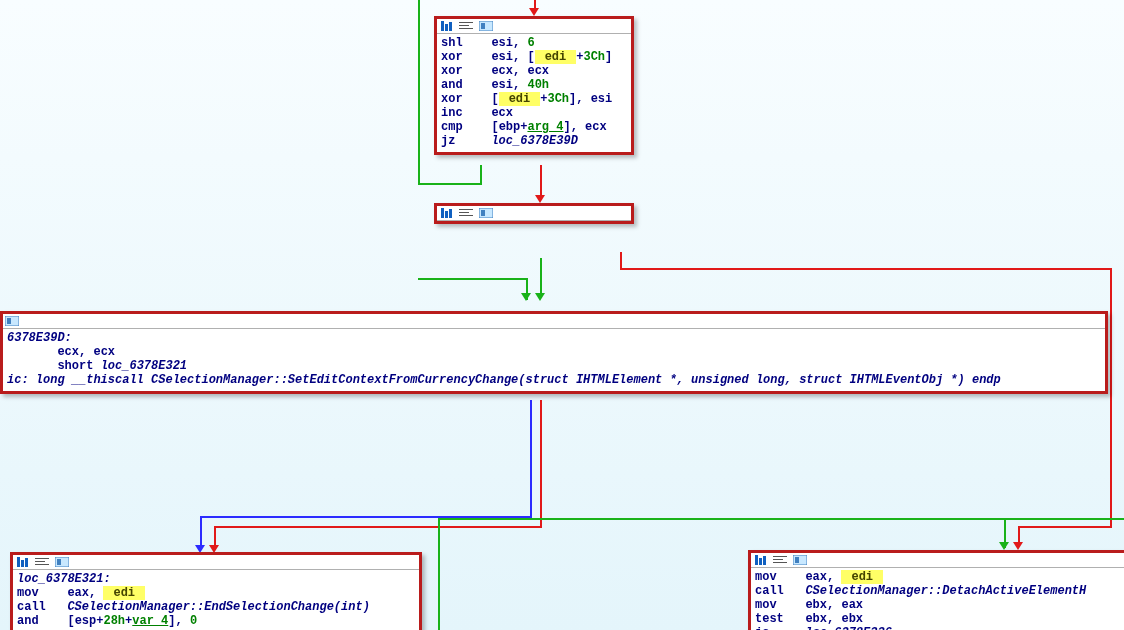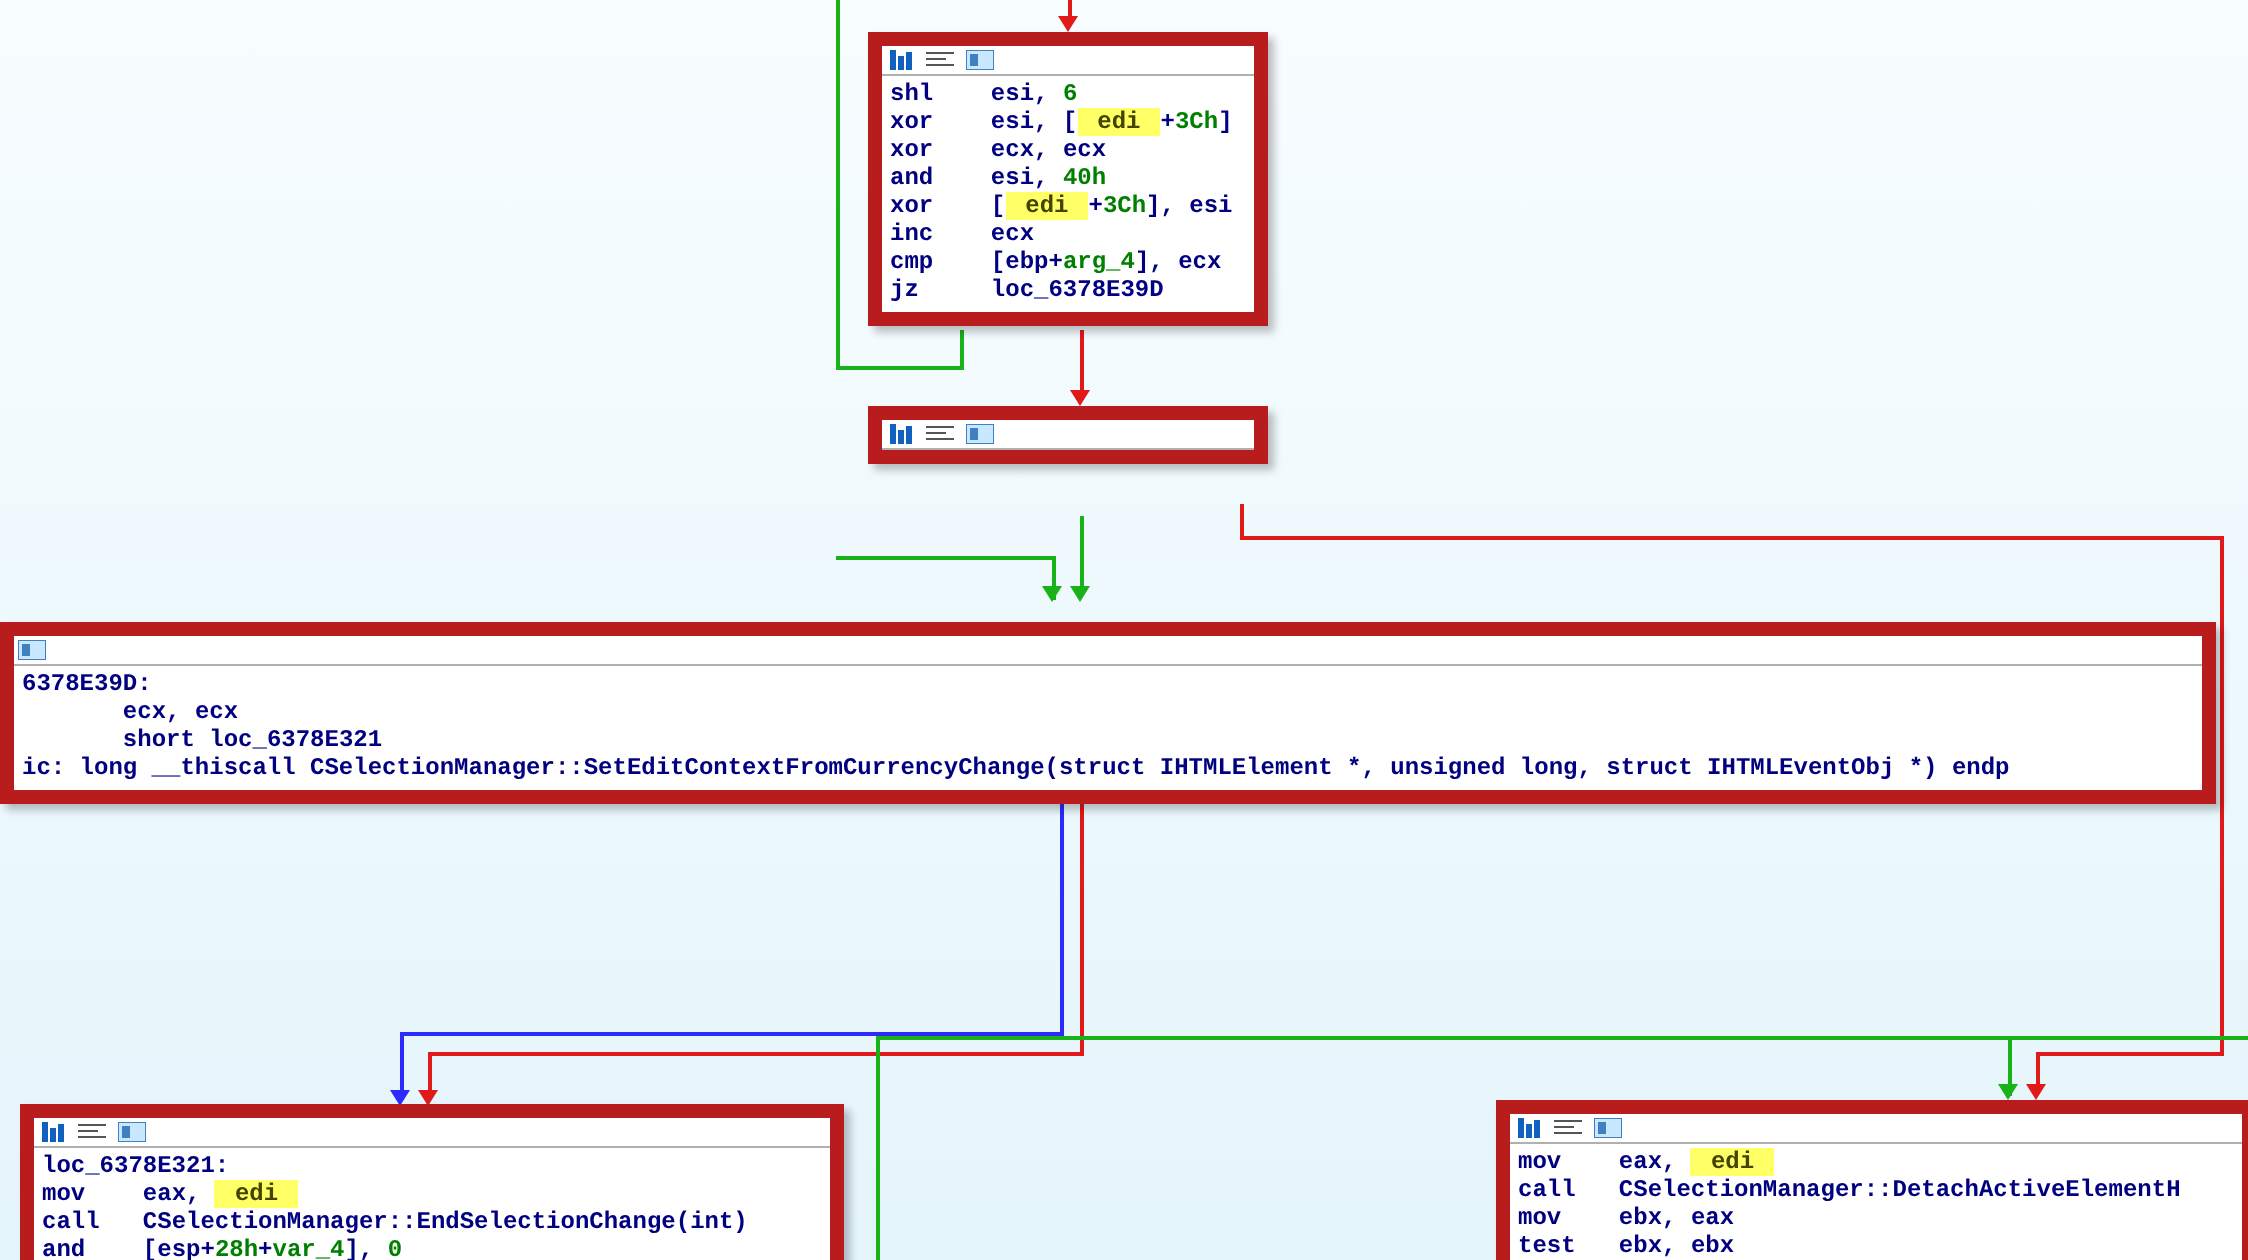--- a/index.html
+++ b/index.html
@@ -10,42 +10,42 @@
     background: linear-gradient(to bottom, #f8fdff 0%, #eef9fd 50%, #e4f5fb 100%);
     font-family: "Consolas", "Courier New", monospace;
     font-size: 12px;
     font-weight: bold;
     position: relative;
     overflow: hidden;
   }
   .node {
     position: absolute;
     background: #ffffff;
-    border: 7px solid #b91c1c;
+    border: 3px solid #b91c1c;
     box-shadow: 3px 3px 4px rgba(0,0,0,0.25);
     z-index: 10;
   }
   .node-header {
     padding: 2px 4px;
     border-bottom: 1px solid #b0b0b0;
     display: flex;
     gap: 6px;
     align-items: center;
     background: #ffffff;
   }
   .node-body {
     padding: 2px 4px 4px 4px;
     white-space: pre;
     line-height: 14px;
     overflow: hidden;
   }
   .mn { color: #000080; }   
   .reg { color: #000080; }
-  .imm { color: #008000; }
-  .lbl { color: #000080; }
+  .imm { color: #008000; text-decoration: underline; }
+  .lbl { color: #000080; font-style: italic; }
   .kw  { color: #000080; }
   .punc { color: #000080; }
   .num { color: #008000; }
   .hl { background: #ffff66; color: #444400; padding: 0 10px; }
   .edge { position: absolute; z-index: 1; }
   .edge.green { background: #19b219; }
   .edge.red   { background: #e11919; }
   .edge.blue  { background: #2b2bff; }
   .arrow {
     position: absolute;

